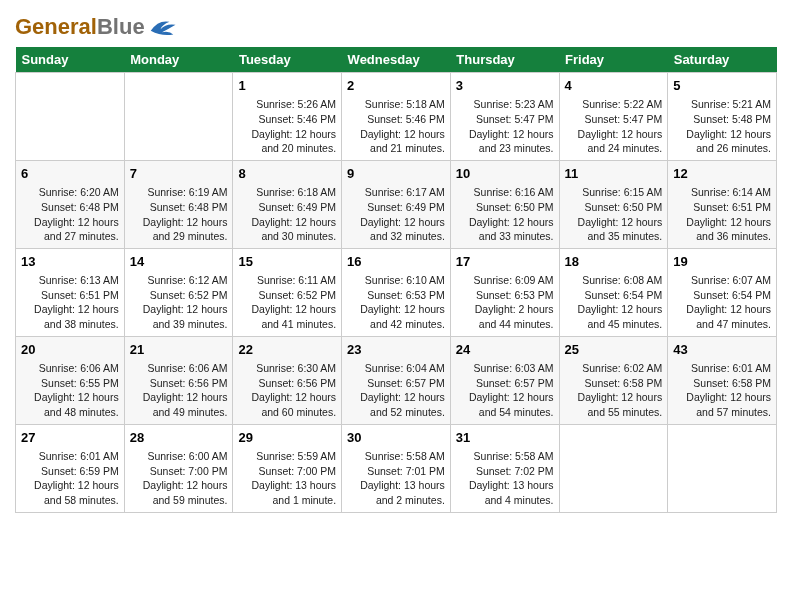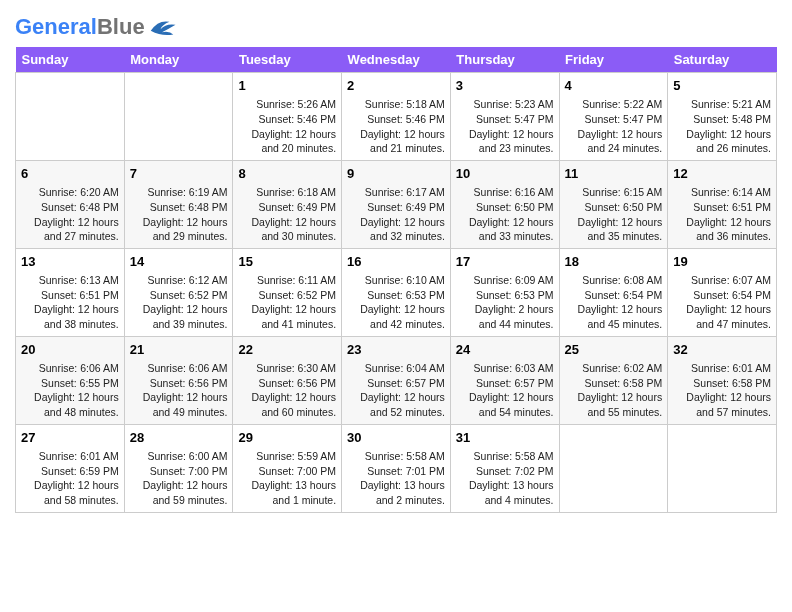--- a/index.html
+++ b/index.html
@@ -21,21 +21,21 @@
       align-items: center;
       margin-top: 5px;
     }
     .logo-text {
       font-size: 22px;
       font-weight: bold;
       color: #333;
       line-height: 1;
     }
     .logo-text span {
-      color: #3b82f6;
+      color: #a16207;
     }
     .logo-bird {
       width: 30px;
       height: 24px;
       margin-left: 2px;
     }
     .title-block {
       text-align: right;
     }
     .month-title {
@@ -47,21 +47,21 @@
     .location {
       font-size: 16px;
       color: #333;
     }
     table {
       width: 100%;
       border-collapse: collapse;
       font-size: 11px;
     }
     thead th {
-      background-color: #8b5cf6;
+      background-color: #15803d;
       color: #fff;
       text-align: left;
       padding: 5px 6px;
       font-size: 13px;
       font-weight: bold;
     }
     td {
       border: 1px solid #ccc;
       vertical-align: top;
       padding: 4px 5px;
@@ -324,21 +324,21 @@
         </td>
         <td>
           <span class="day-num">25</span>
           <div class="day-info">
             <div>Sunrise: 6:02 AM</div>
             <div>Sunset: 6:58 PM</div>
             <div>Daylight: 12 hours and 55 minutes.</div>
           </div>
         </td>
         <td>
-          <span class="day-num">32</span>
+          <span class="day-num">43</span>
           <div class="day-info">
             <div>Sunrise: 6:01 AM</div>
             <div>Sunset: 6:58 PM</div>
             <div>Daylight: 12 hours and 57 minutes.</div>
           </div>
         </td>
       </tr>
       <tr>
         <td>
           <span class="day-num">27</span>

